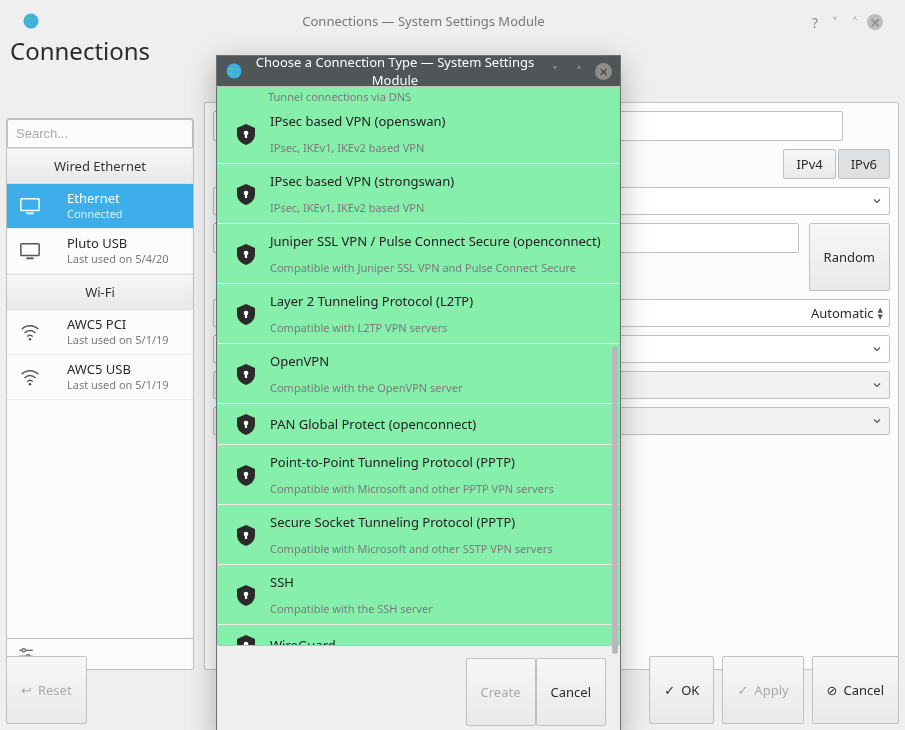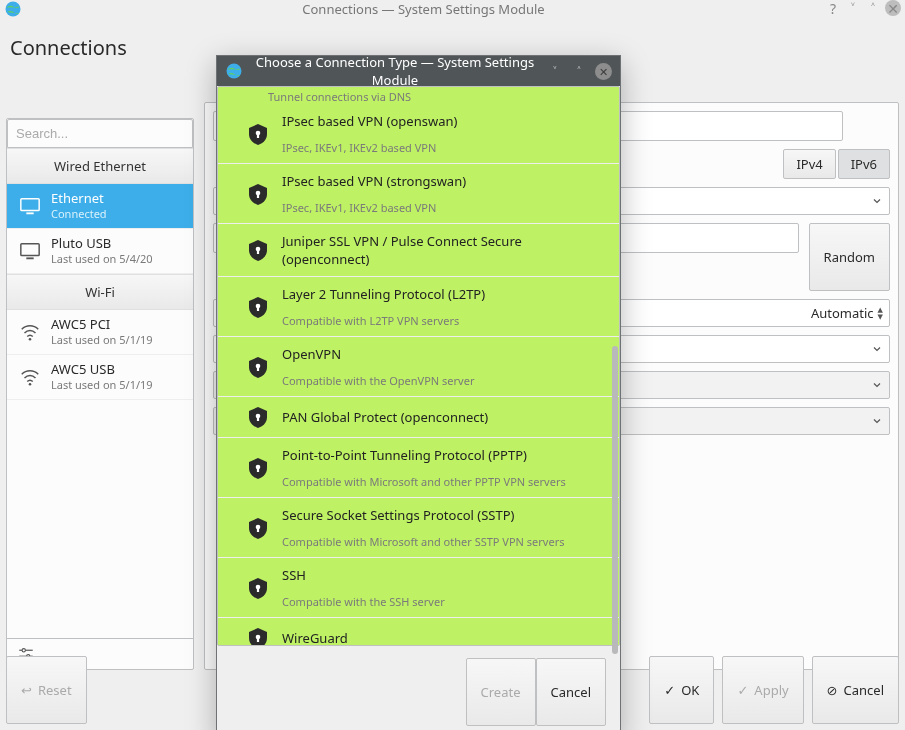--- a/index.html
+++ b/index.html
@@ -14,37 +14,37 @@
     --dialog-bg:#efeff0;
     --dialog-panel:#f9f9f9;
     --header-grad1:#f7f7f8;
     --header-grad2:#e9e9ea;
   }
   *{box-sizing:border-box;}
   html,body{margin:0;padding:0;width:905px;height:730px;overflow:hidden;font-family:"Noto Sans","DejaVu Sans",Arial,sans-serif;font-size:13px;color:var(--text);background:var(--bg);}
   svg{display:block;}
 
   
-  .window-titlebar{height:30px;display:flex;align-items:flex-start;padding:0 4px;}
+  .window-titlebar{height:30px;display:flex;align-items:flex-end;padding:0 22px;}
   .window-title{flex:1;text-align:center;color:#777;font-size:13px;}
   .title-controls{display:flex;gap:4px;align-items:center;}
   .title-controls span{width:16px;height:16px;display:flex;align-items:center;justify-content:center;font-size:14px;color:#888;}
   .close-chip{background:#bdbdbd;border-radius:50%;color:#fff;width:17px;height:17px;font-size:12px;line-height:17px;}
   .app-icon{width:18px;height:18px;}
 
   .content{position:absolute;top:30px;left:0;right:0;bottom:0;padding:0 6px 6px 6px;}
 
-  h1.page-title{margin:4px 4px 8px 4px;font-size:20px;font-weight:normal;}
+  h1.page-title{margin:4px 4px 8px 4px;font-size:24px;font-weight:normal;}
 
   .panel{background:var(--panel);border:1px solid var(--border);border-radius:2px;position:absolute;}
   .sidebar{left:6px;top:88px;width:188px;bottom:60px;display:flex;flex-direction:column;}
   .search{width:100%;border:1px solid var(--border);padding:6px 8px;font-size:13px;margin:0 0 0 0;border-radius:2px 2px 0 0;outline:none;background:#fcfcfc;}
   .search::placeholder{color:#aaa;}
   .group-header{background:linear-gradient(var(--header-grad1),var(--header-grad2));border-top:1px solid #e0e0e0;border-bottom:1px solid #e0e0e0;padding:8px 10px;text-align:center;color:#333;}
-  .conn{padding:7px 8px 7px 12px;border-bottom:1px solid #eee;display:flex;align-items:center;gap:10px;}
+  .conn{padding:7px 8px 7px 12px;border-bottom:1px solid #eee;display:flex;align-items:center;gap:26px;}
   .conn.selected{background:var(--sel-bg);color:var(--sel-text);}
   .conn .icon{width:22px;height:22px;flex:0 0 22px;display:flex;align-items:center;justify-content:center;}
   .conn .name{font-size:13px;line-height:1.15;}
   .conn .sub{font-size:11px;color:var(--muted);}
   .conn.selected .sub{color:#d9f0fb;}
   .sidebar-toolbar{margin-top:auto;border-top:1px solid var(--border);padding:6px 10px;}
 
   .main{left:204px;right:6px;top:72px;bottom:60px;}
   .main-inner{padding:8px;}
   .text-field{width:630px;height:30px;border:1px solid var(--border);border-radius:2px;background:#fff;margin-bottom:8px;}
@@ -59,22 +59,22 @@
   .btn.disabled{color:#aaa;}
   .footer{position:absolute;left:6px;right:6px;bottom:6px;display:flex;align-items:center;gap:8px;}
   .footer .spacer{flex:1;}
 
   
   .dialog{position:absolute;left:216px;top:55px;width:405px;box-shadow:0 8px 28px rgba(0,0,0,.28);background:var(--dialog-bg);z-index:10;border:1px solid #6e7275;}
   .dialog-titlebar{background:var(--titlebar);color:#fff;display:flex;align-items:center;gap:8px;height:30px;padding:0 8px;}
   .dialog-titlebar .title{flex:1;text-align:center;font-size:13px;}
   .dlg-ctrl{width:16px;height:16px;display:flex;align-items:center;justify-content:center;color:#ddd;font-size:12px;}
   .dlg-close{background:#8d8d8d;border-radius:50%;color:#3b3b3b;width:17px;height:17px;font-size:11px;}
-  .vpn-list{background:#bef264;border:1px solid var(--border);border-radius:2px;margin:0;max-height:560px;overflow:hidden;}
-  .vpn-item{display:flex;align-items:center;gap:12px;padding:8px 28px;border-bottom:1px solid #eee;}
+  .vpn-list{background:#86efac;border:1px solid var(--border);border-radius:2px;margin:0;max-height:560px;overflow:hidden;}
+  .vpn-item{display:flex;align-items:center;gap:12px;padding:8px 16px;border-bottom:1px solid #eee;}
   .vpn-item .txt .t{font-size:13px;color:#222;}
   .vpn-item .txt .d{font-size:11px;color:var(--muted);margin-top:10px;}
   .vpn-header{background:linear-gradient(var(--header-grad1),var(--header-grad2));text-align:center;padding:8px;border-bottom:1px solid #e0e0e0;border-top:1px solid #e0e0e0;}
   .vpn-trunc{padding:2px 12px 0 50px;font-size:11px;color:var(--muted);}
   .dialog-scrollthumb{position:absolute;right:2px;top:290px;width:6px;height:308px;background:#b9b9bb;border-radius:3px;}
   .dialog-buttons{display:flex;justify-content:flex-end;padding:12px 14px;}
   .shield{width:24px;height:24px;}
   .spinner{display:inline-flex;flex-direction:column;gap:0;margin-left:4px;}
   .spinner span{font-size:7px;line-height:7px;color:#555;}
 </style>
@@ -289,20 +289,21 @@
           </div>
         </div>
         <div class="vpn-item">
           <span>
             <svg class="shield" viewBox="0 0 24 24">
               <use href="#shield"></use>
             </svg>
           </span>
           <div class="txt">
             <div class="t">Juniper SSL VPN / Pulse Connect Secure (openconnect)</div>
+            <div class="d">Compatible with Juniper SSL VPN and Pulse Connect Secure</div>
           </div>
         </div>
         <div class="vpn-item">
           <span>
             <svg class="shield" viewBox="0 0 24 24">
               <use href="#shield"></use>
             </svg>
           </span>
           <div class="txt">
             <div class="t">Layer 2 Tunneling Protocol (L2TP)</div>
@@ -341,21 +342,21 @@
             <div class="d">Compatible with Microsoft and other PPTP VPN servers</div>
           </div>
         </div>
         <div class="vpn-item">
           <span>
             <svg class="shield" viewBox="0 0 24 24">
               <use href="#shield"></use>
             </svg>
           </span>
           <div class="txt">
-            <div class="t">Secure Socket Settings Protocol (SSTP)</div>
+            <div class="t">Secure Socket Tunneling Protocol (PPTP)</div>
             <div class="d">Compatible with Microsoft and other SSTP VPN servers</div>
           </div>
         </div>
         <div class="vpn-item">
           <span>
             <svg class="shield" viewBox="0 0 24 24">
               <use href="#shield"></use>
             </svg>
           </span>
           <div class="txt">

